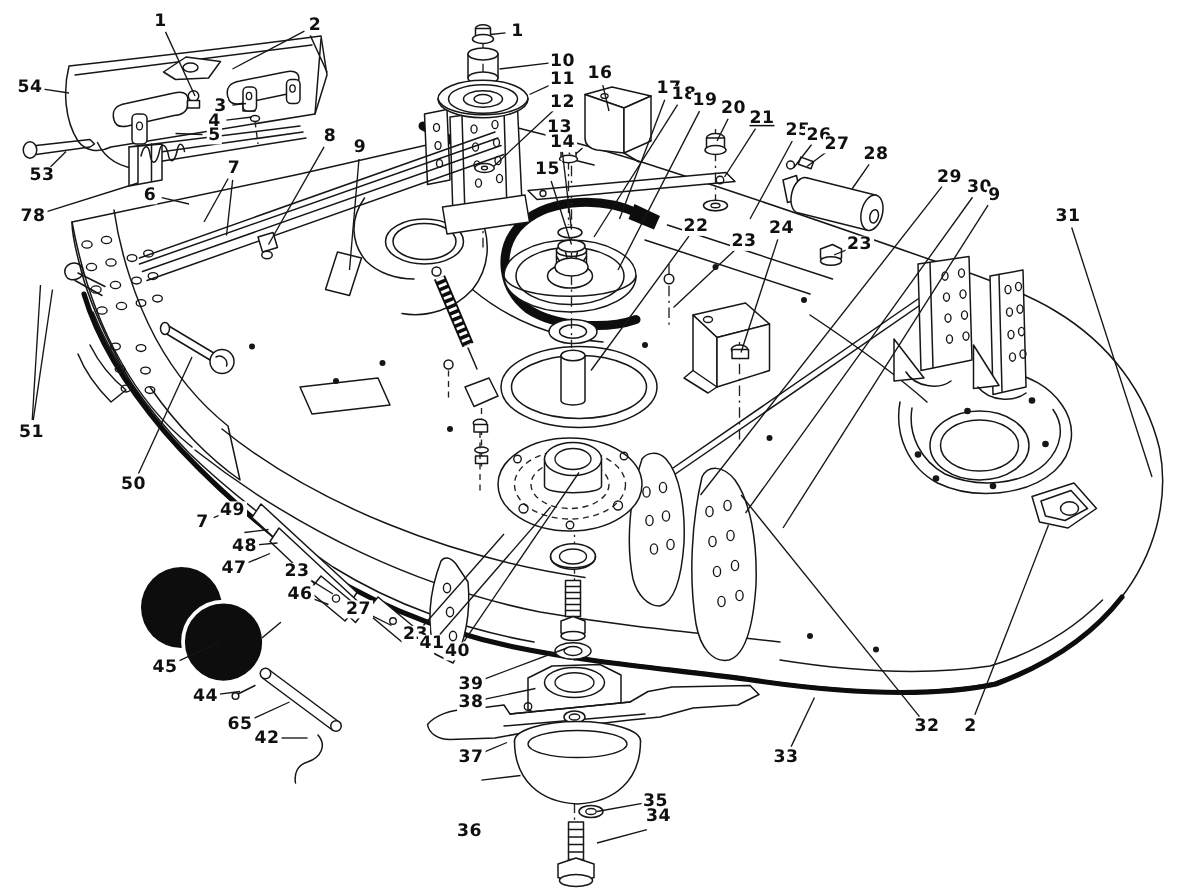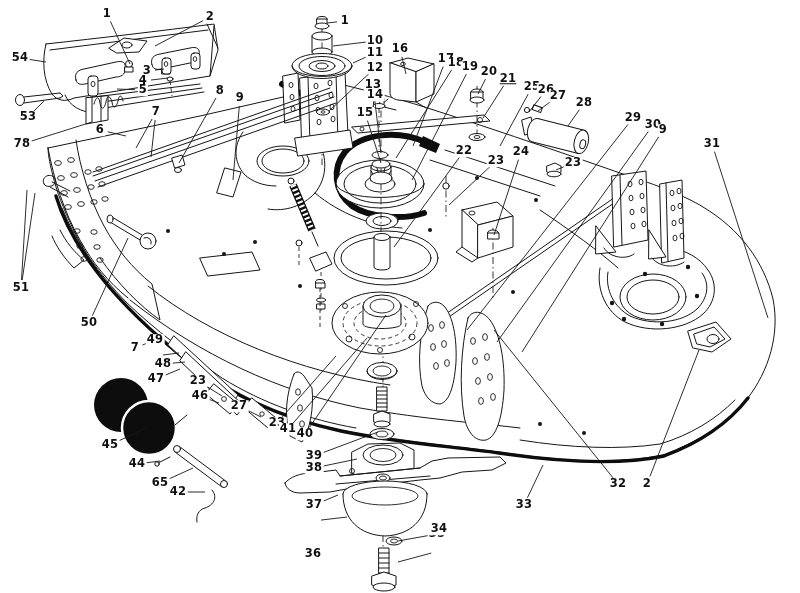--- a/index.html
+++ b/index.html
@@ -498,18 +498,18 @@
       <div class="callout-label" style="left: 160px; top: 483px;">65</div>
       <div class="callout-label" style="left: 178px; top: 492px;">42</div>
       <div class="callout-label" style="left: 277px; top: 423px;">23</div>
       <div class="callout-label" style="left: 288px; top: 429px;">41</div>
       <div class="callout-label" style="left: 305px; top: 434px;">40</div>
       <div class="callout-label" style="left: 314px; top: 456px;">39</div>
       <div class="callout-label" style="left: 314px; top: 468px;">38</div>
       <div class="callout-label" style="left: 314px; top: 505px;">37</div>
       <div class="callout-label" style="left: 313px; top: 521px; margin-top: 33px;">36</div>
       <div class="callout-label" style="left: 437px; top: 534px;">35</div>
-      <div class="callout-label" style="left: 439px; top: 529px;">34</div>
+      <div class="callout-label" style="left: 439px; top: 544px;">34</div>
       <div class="callout-label" style="left: 524px; top: 505px;">33</div>
       <div class="callout-label" style="left: 618px; top: 484px;">32</div>
       <div class="callout-label" style="left: 647px; top: 484px;">2</div>
     </div>
 </div>
 
 </body></html>

